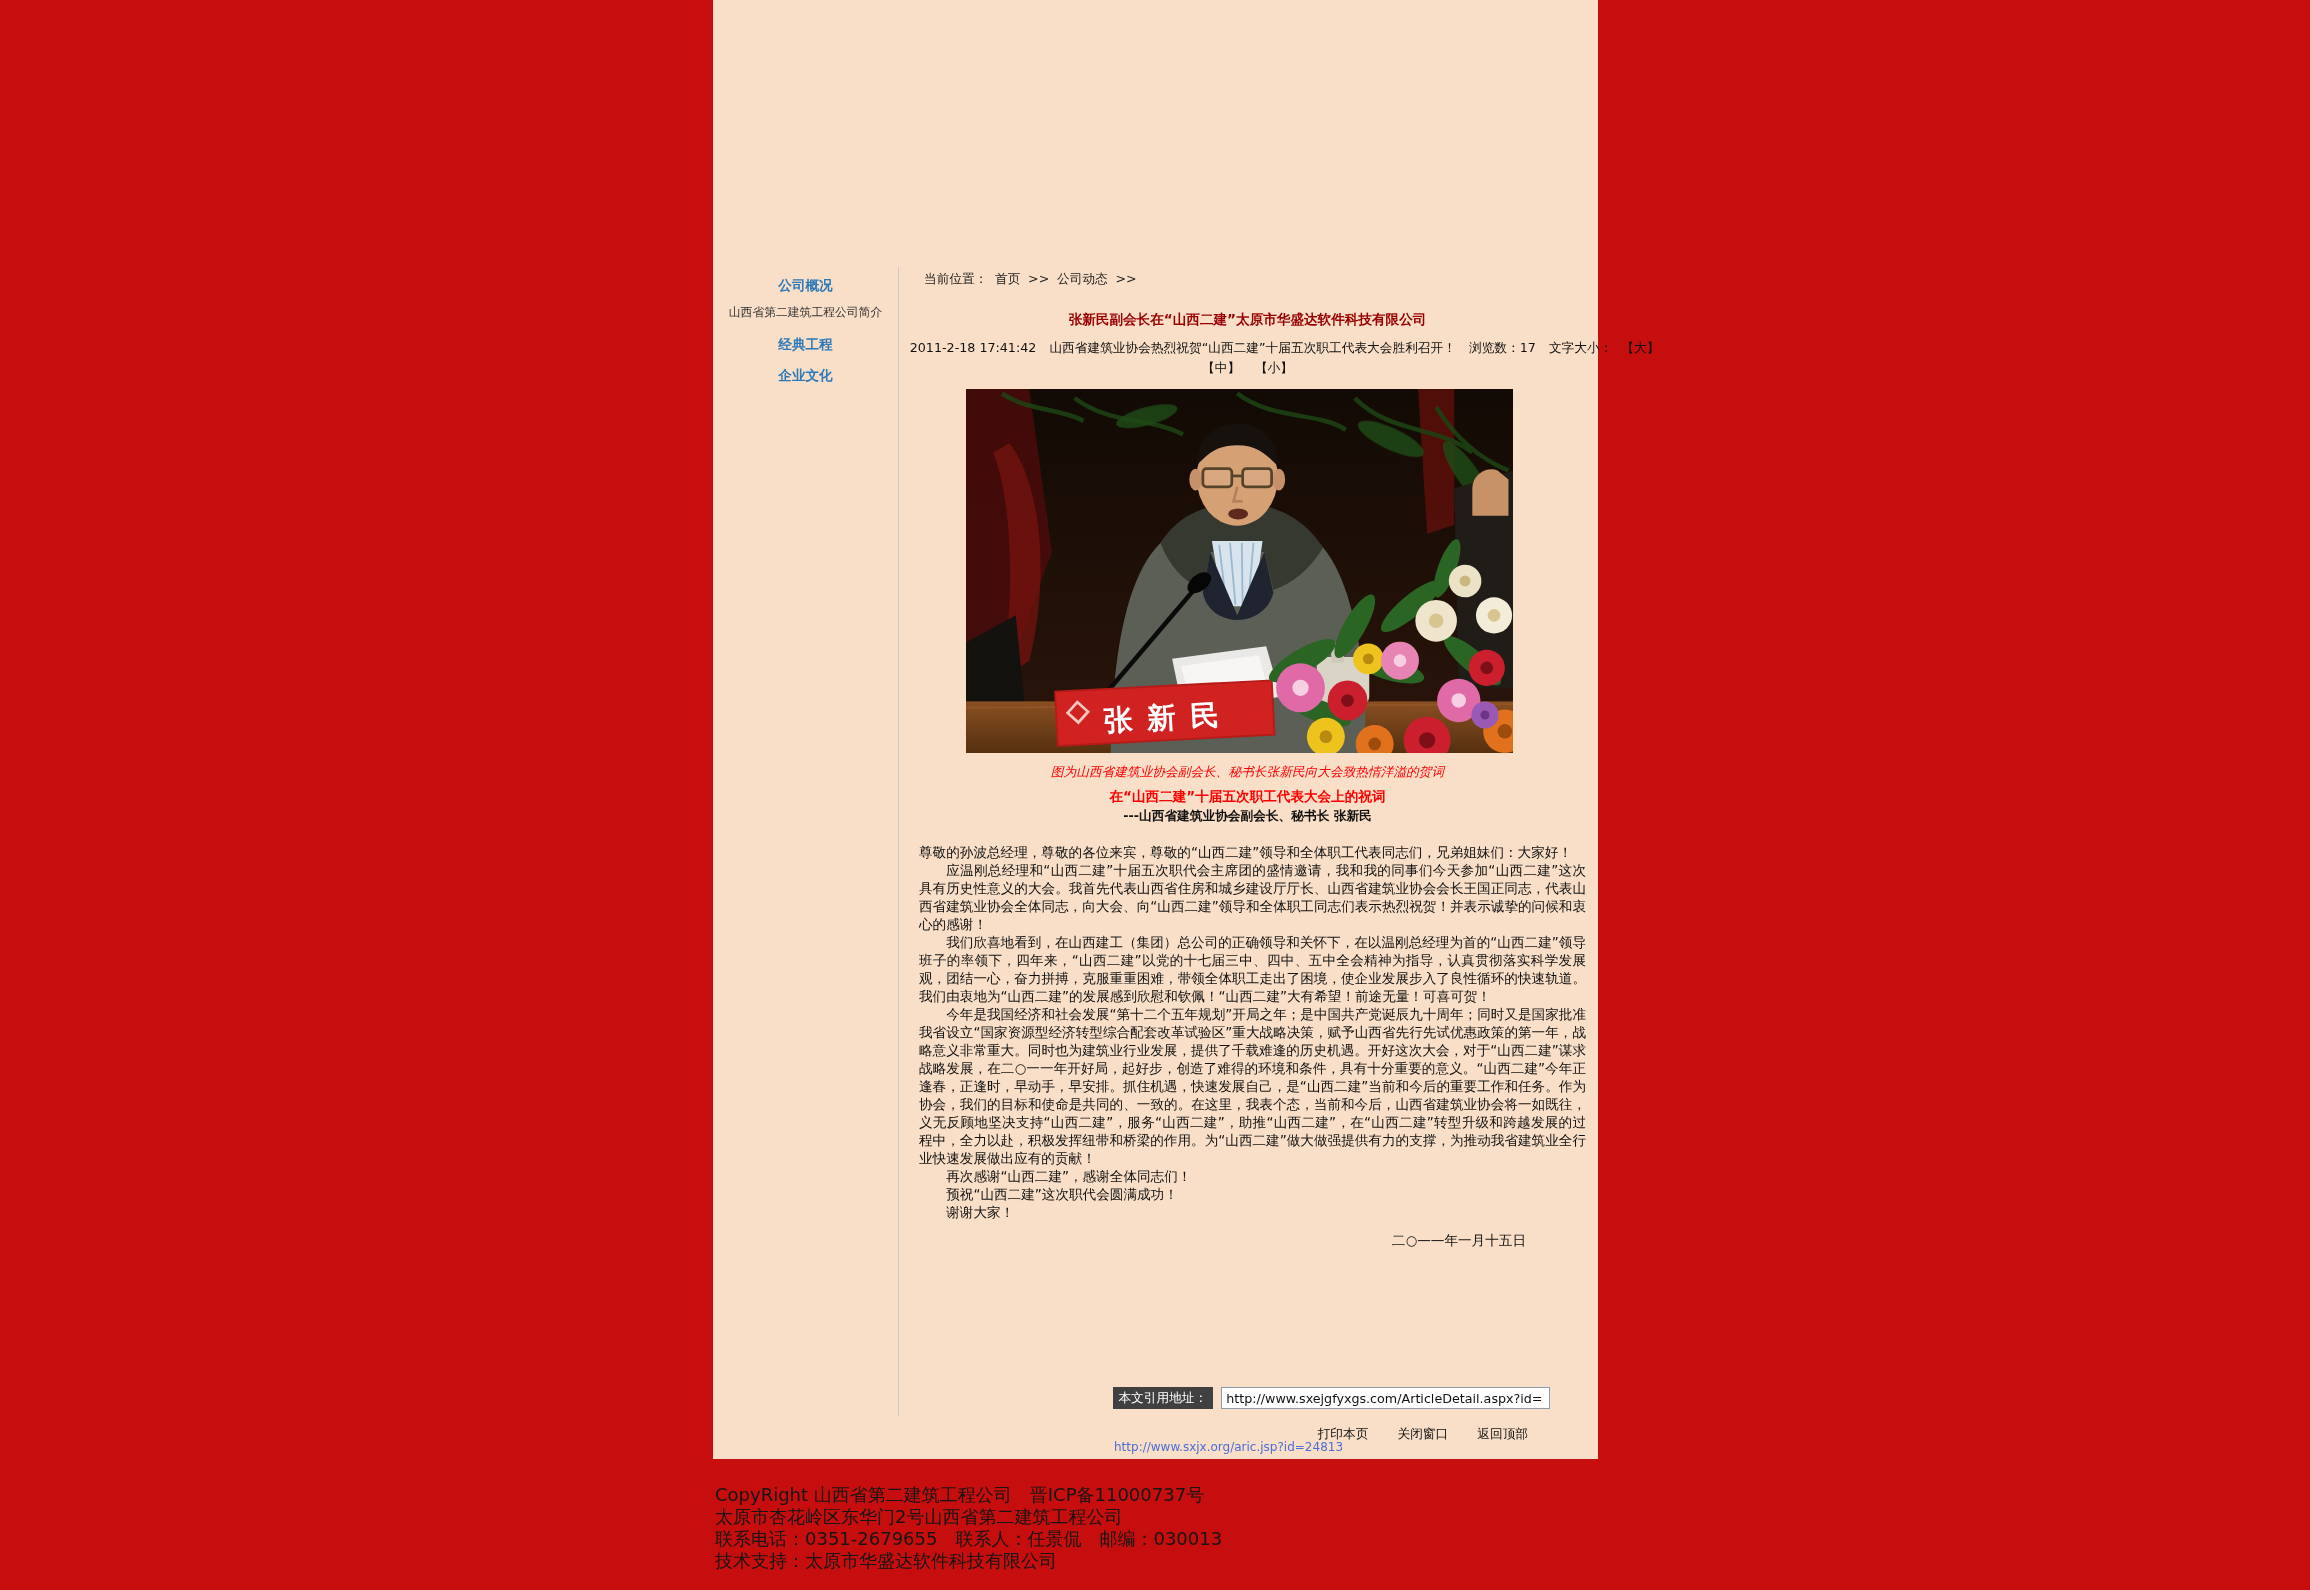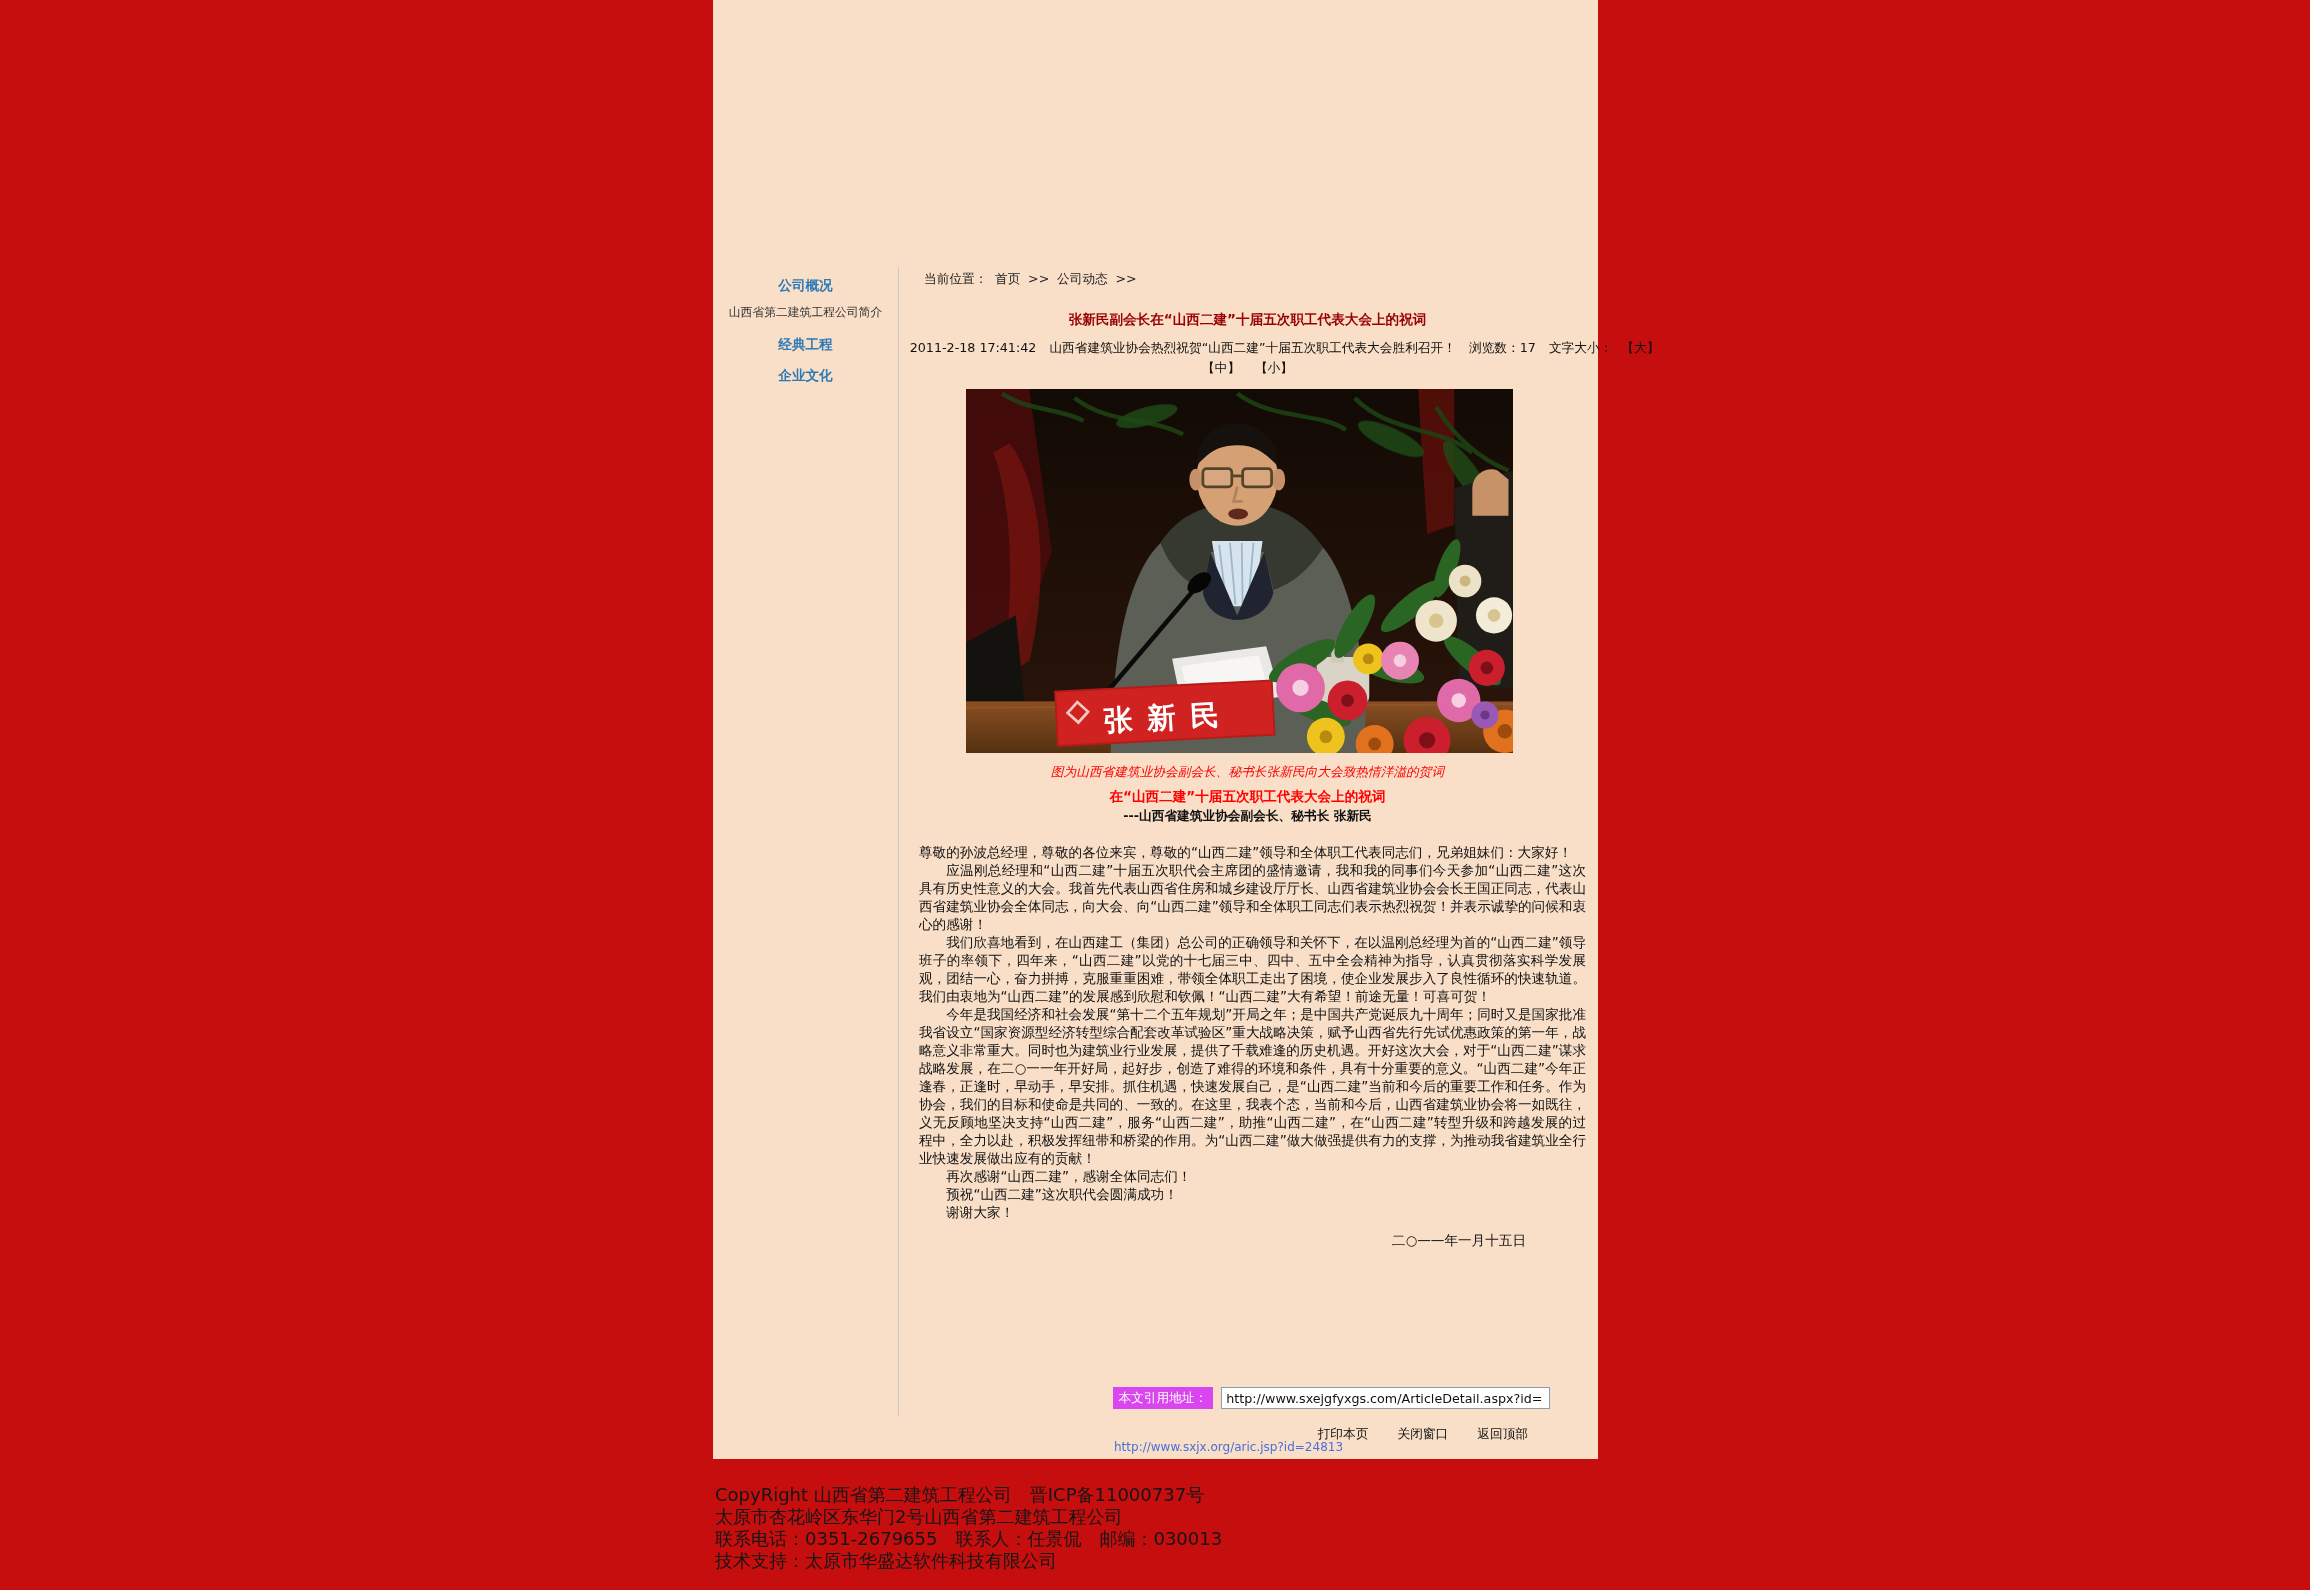--- a/index.html
+++ b/index.html
@@ -74,21 +74,21 @@
     font-size:13.6px;line-height:18px;color:#111;text-align:justify;
   }
   .body-text p{margin:0;}
   .body-text p.indent{text-indent:2em;}
   .article-date{
     position:absolute;right:71px;top:1232px;font-size:13.6px;color:#111;
   }
   
   .citation-bar{position:absolute;left:215px;top:1387px;height:23.5px;white-space:nowrap;}
   .cit-label{
-    display:inline-block;background:#d946ef;color:#ffffff;
+    display:inline-block;background:#404040;color:#ffffff;
     font-size:12.7px;padding:2.7px 5.4px;vertical-align:middle;
   }
   .cit-input{
     width:318px;height:20px;font-size:12.7px;color:#111;
     border:0.9px solid #8a9cae;background:#ffffff;
     margin-left:8.1px;vertical-align:middle;padding:0 4.5px;
     font-family:"DejaVu Sans","Liberation Sans",sans-serif;
   }
   .actions-row{
     position:absolute;right:69px;top:1426px;font-size:12.7px;color:#111;white-space:nowrap;
@@ -120,21 +120,21 @@
   <div class="main">
 
     <div class="breadcrumb">
       <span>当前位置：</span>
       <span class="crumb-link">首页</span>
       <span>&gt;&gt;</span>
       <span class="crumb-link">公司动态</span>
       <span>&gt;&gt;</span>
     </div>
 
-    <div class="article-title">张新民副会长在“山西二建”十届五次职工代表大会上的祝词</div>
+    <div class="article-title">张新民副会长在“山西二建”太原市华盛达软件科技有限公司</div>
 
     <div class="article-meta">
       <span>2011-2-18 17:41:42</span>
       <span>山西省建筑业协会热烈祝贺“山西二建”十届五次职工代表大会胜利召开！</span>
       <span>浏览数：17</span>
       <span>文字大小：</span><span class="size-btn">【大】</span>
     </div>
     <div class="meta-line2">
       <span class="size-btn">【中】</span>
       <span class="size-btn">【小】</span>

